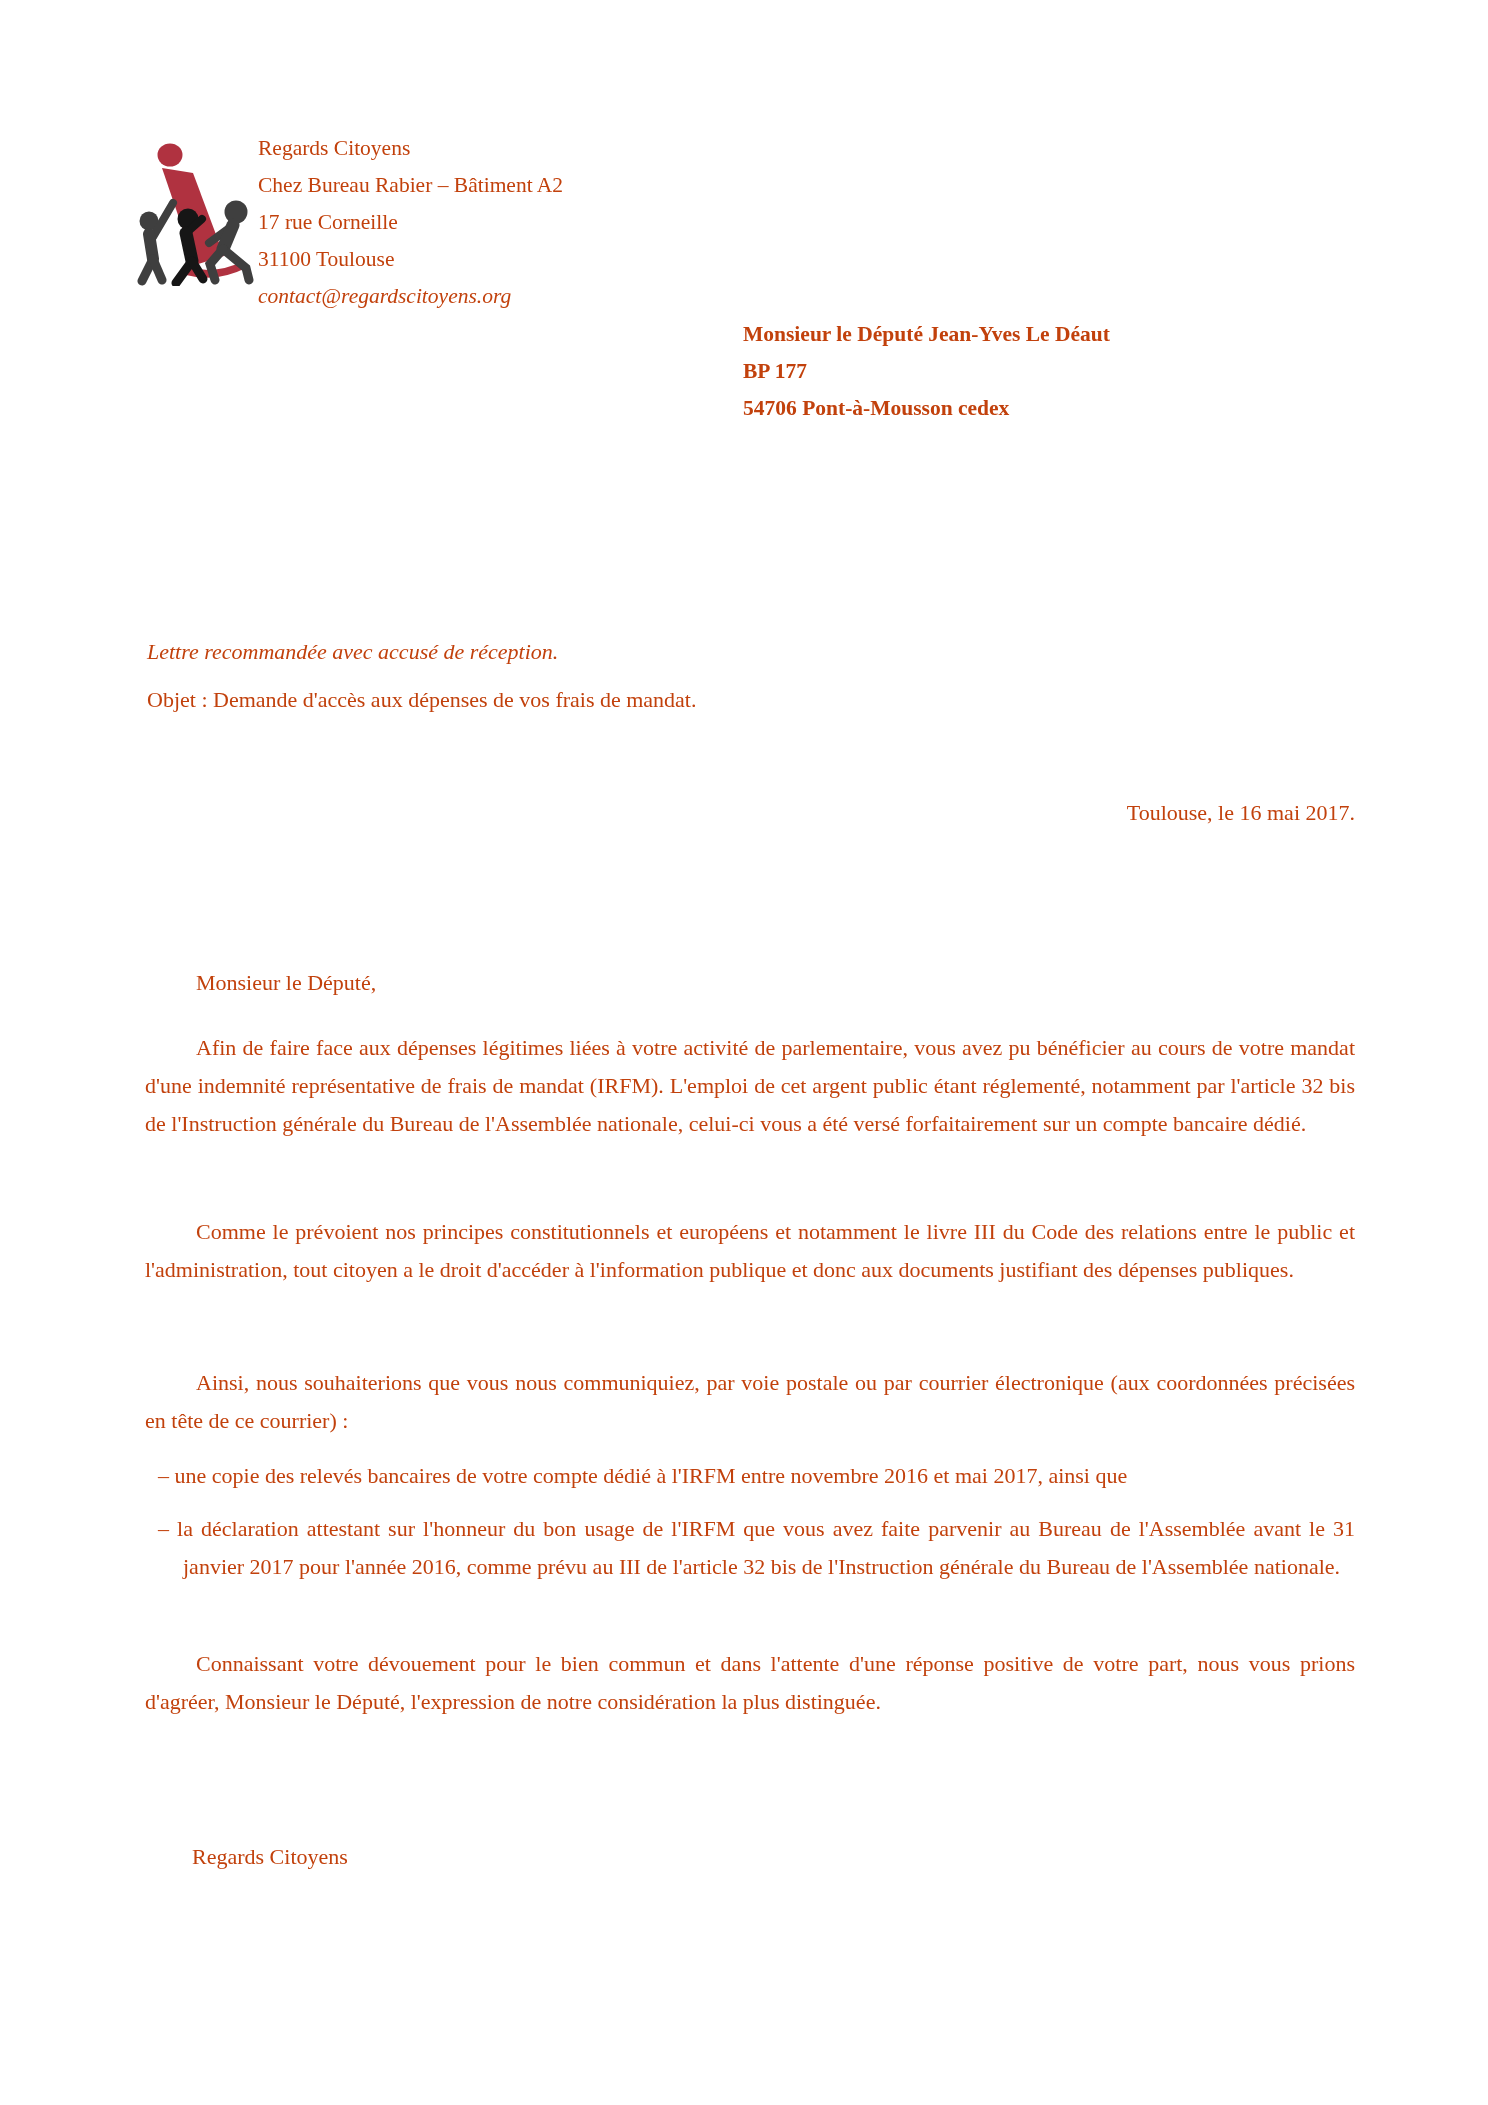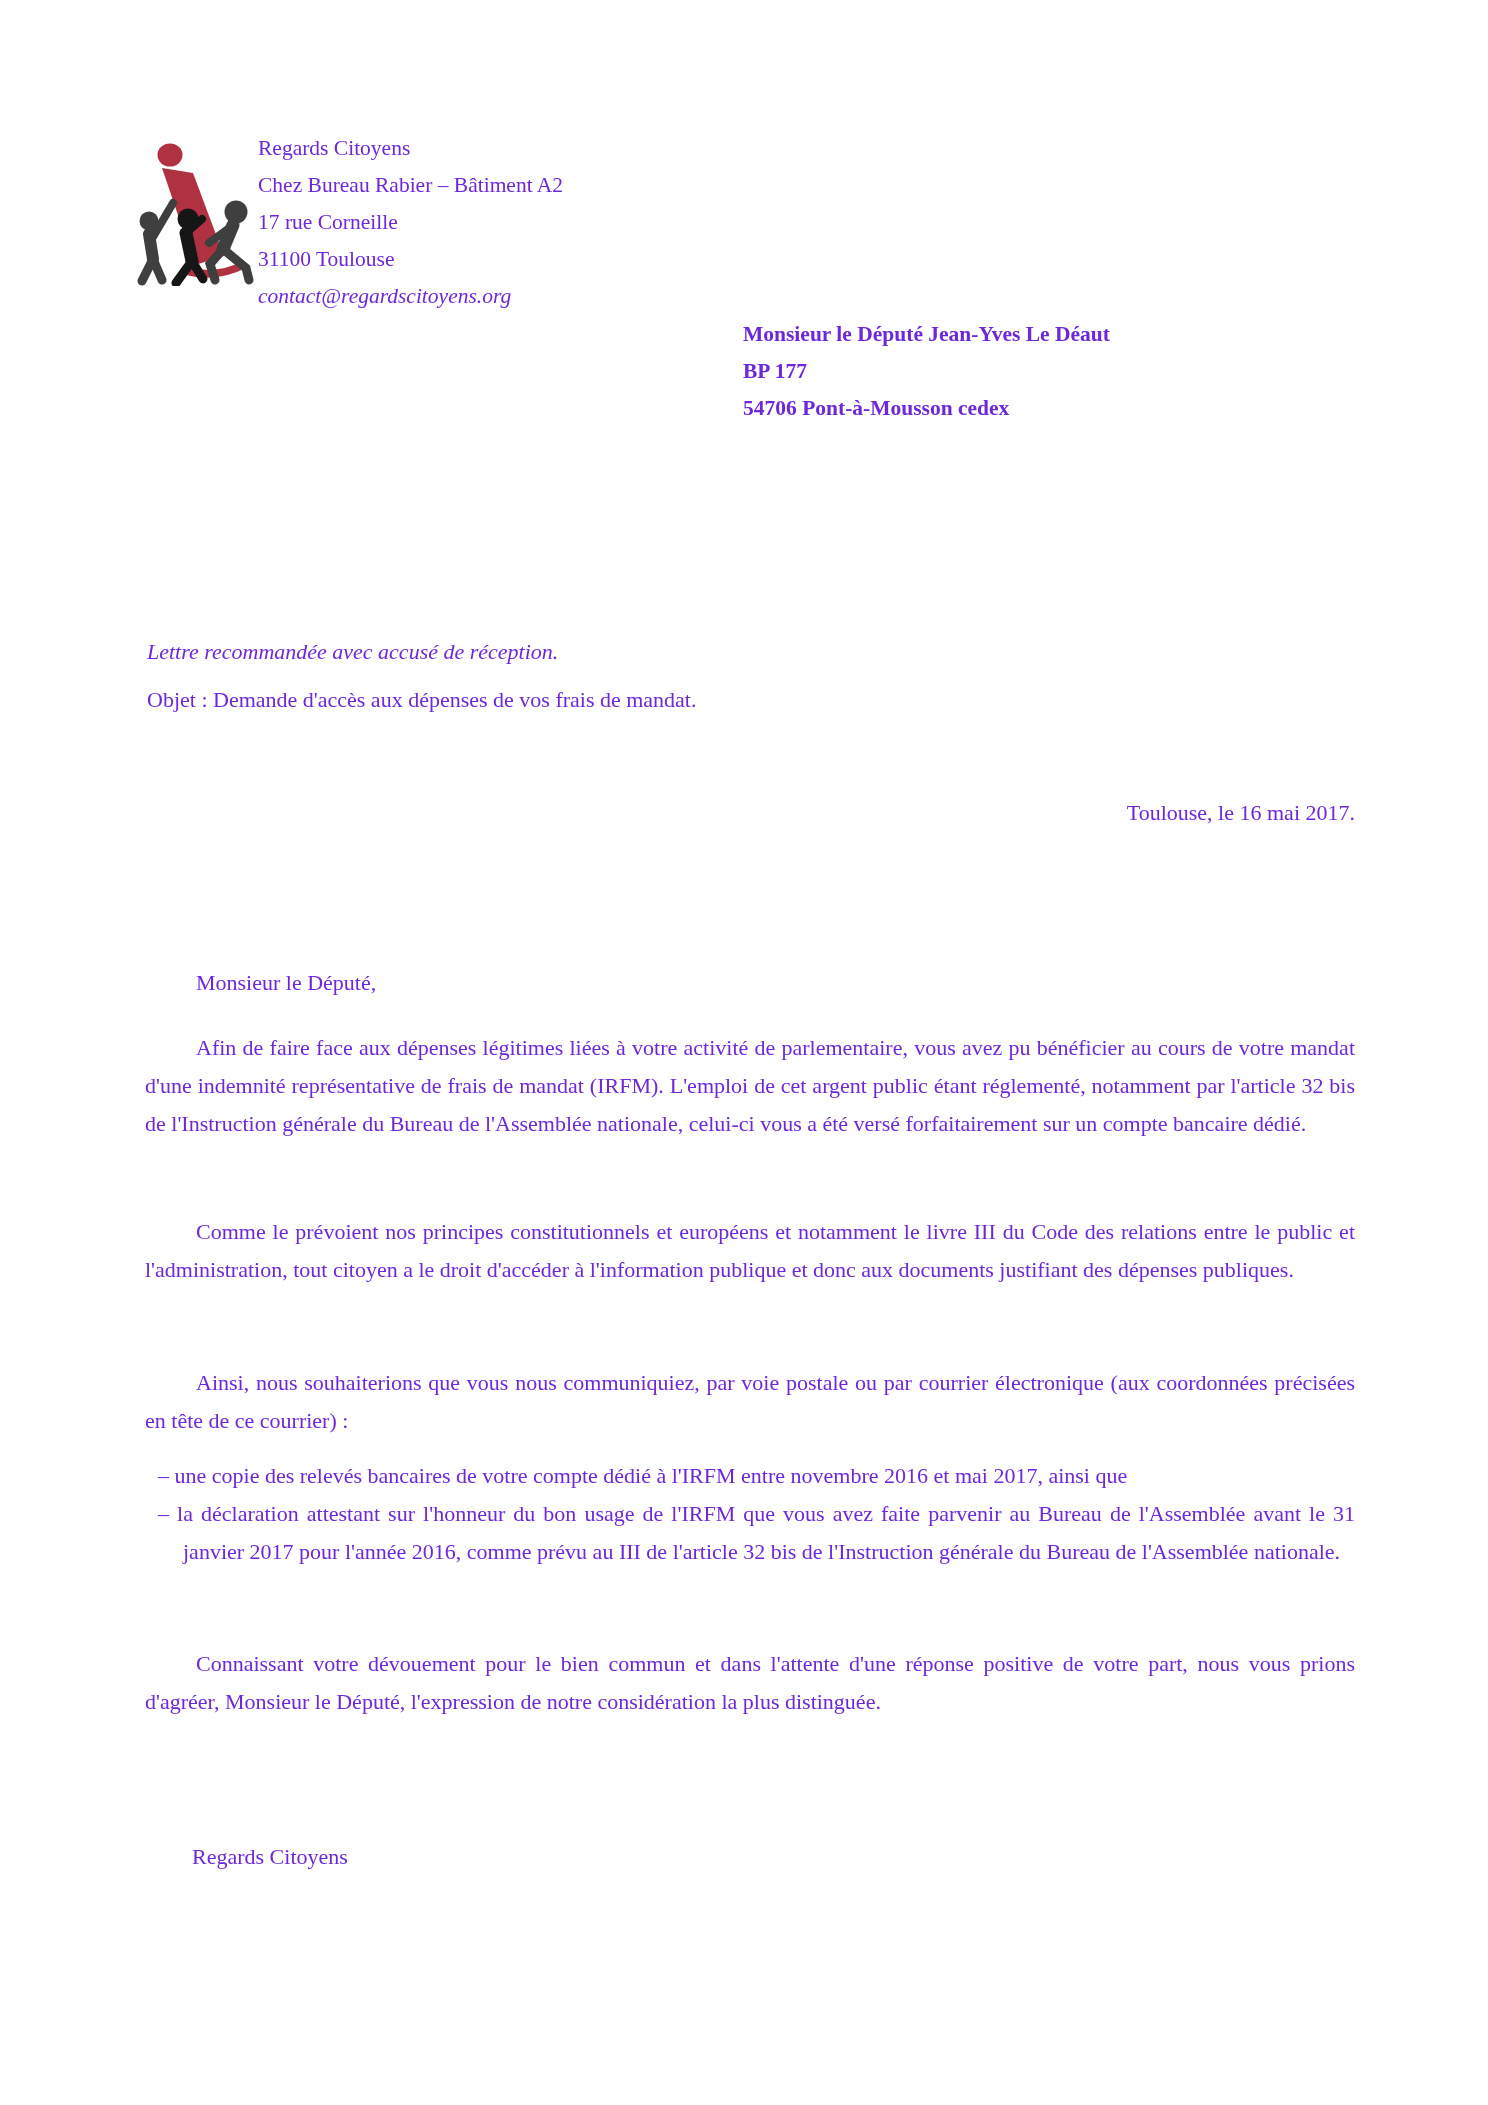--- a/index.html
+++ b/index.html
@@ -6,40 +6,40 @@
     margin: 0;
     padding: 0;
     background: #ffffff;
   }
   .page {
     position: relative;
     width: 1488px;
     height: 2105px;
     background: #ffffff;
     font-family: "Liberation Serif", "DejaVu Serif", serif;
-    color: #6d28d9;
+    color: #c2410c;
     overflow: hidden;
   }
   .abs { position: absolute; }
   .addr { font-size: 21.5px; line-height: 37px; white-space: nowrap; }
   .bold { font-weight: bold; }
   .italic { font-style: italic; }
   .bodytext {
     font-size: 22px;
     line-height: 38px;
     text-align: justify;
     text-justify: inter-word;
   }
   .indent { text-indent: 51px; }
   .para { left: 145px; width: 1210px; }
   .bullet {
     padding-left: 38px;
     text-indent: -25px;
   }
-  .bullet + .bullet { margin-top: 0; }
+  .bullet + .bullet { margin-top: 15px; }
   .nowrap { white-space: nowrap; }
   .right { text-align: right; }
 </style>
 </head>
 <body>
 
 <div class="page">
 
   <div class="abs" style="left:136px; top:142px;">
     <svg width="118" height="144" viewBox="0 0 118 144" xmlns="http://www.w3.org/2000/svg">

